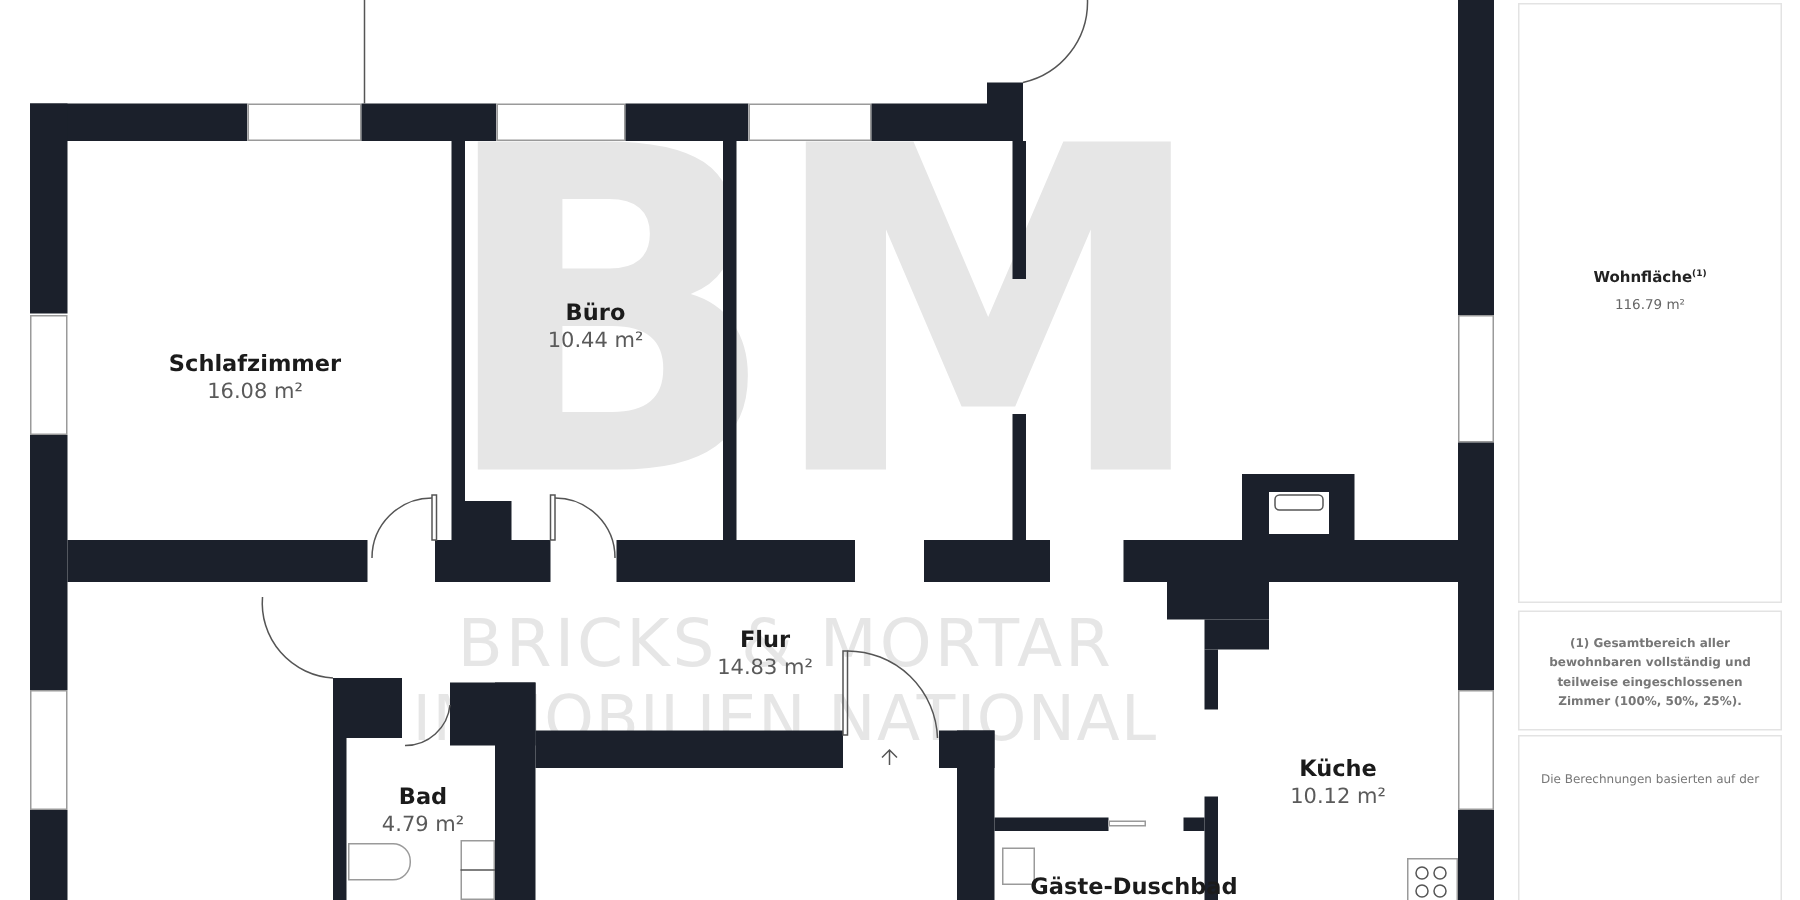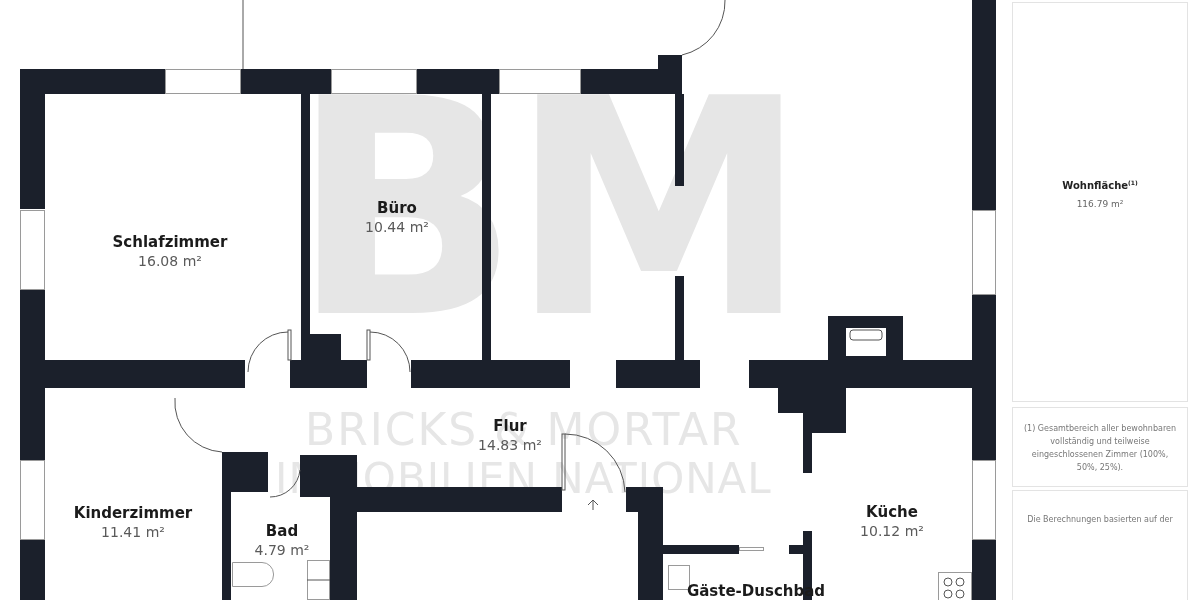--- a/index.html
+++ b/index.html
@@ -110,24 +110,20 @@
     <div class="a">16.08 m²</div>
   </div>
   <div class="label" style="left:397px;top:199px;">
     <div class="n">Büro</div>
     <div class="a">10.44 m²</div>
   </div>
   <div class="label" style="left:510px;top:417px;">
     <div class="n">Flur</div>
     <div class="a">14.83 m²</div>
   </div>
-  <div class="label" style="left:133px;top:504px;">
-    <div class="n">Kinderzimmer</div>
-    <div class="a">11.41 m²</div>
-  </div>
   <div class="label" style="left:282px;top:522px;">
     <div class="n">Bad</div>
     <div class="a">4.79 m²</div>
   </div>
   <div class="label" style="left:892px;top:503px;">
     <div class="n">Küche</div>
     <div class="a">10.12 m²</div>
   </div>
   <div class="label" style="left:733px;top:582px;padding-left:46px;">
     <div class="n">Gäste-Duschbad</div>
@@ -136,19 +132,19 @@
 
 <div class="side">
   <div class="box" style="top:2px;height:400px;">
     <div style="position:absolute;top:176px;left:0;right:0;">
       <div class="st">
         <span>Wohnfläche</span><sup style="font-size:6px;">(1)</sup>
       </div>
       <div class="sv">116.79 m²</div>
     </div>
   </div>
-  <div class="box" style="top:407px;height:80px;padding-top:14px;">
+  <div class="box" style="top:407px;height:80px;padding-top:14px;font-weight:bold;">
     <div class="sn">(1) Gesamtbereich aller bewohnbaren vollständig und teilweise eingeschlossenen Zimmer (100%, 50%, 25%).</div>
   </div>
   <div class="box" style="top:490px;height:120px;padding-top:14px;">
     <div class="sn" style="margin-top:8px;">Die Berechnungen basierten auf der</div>
   </div>
 </div>
 
 </body></html>

